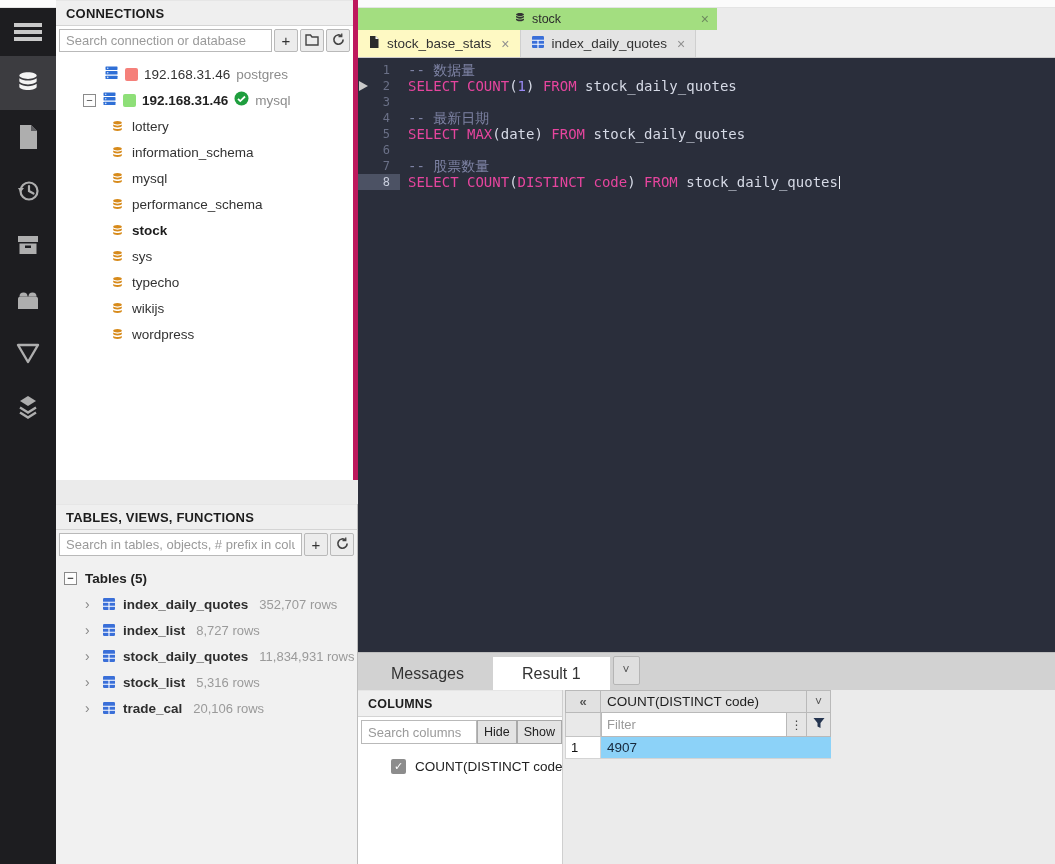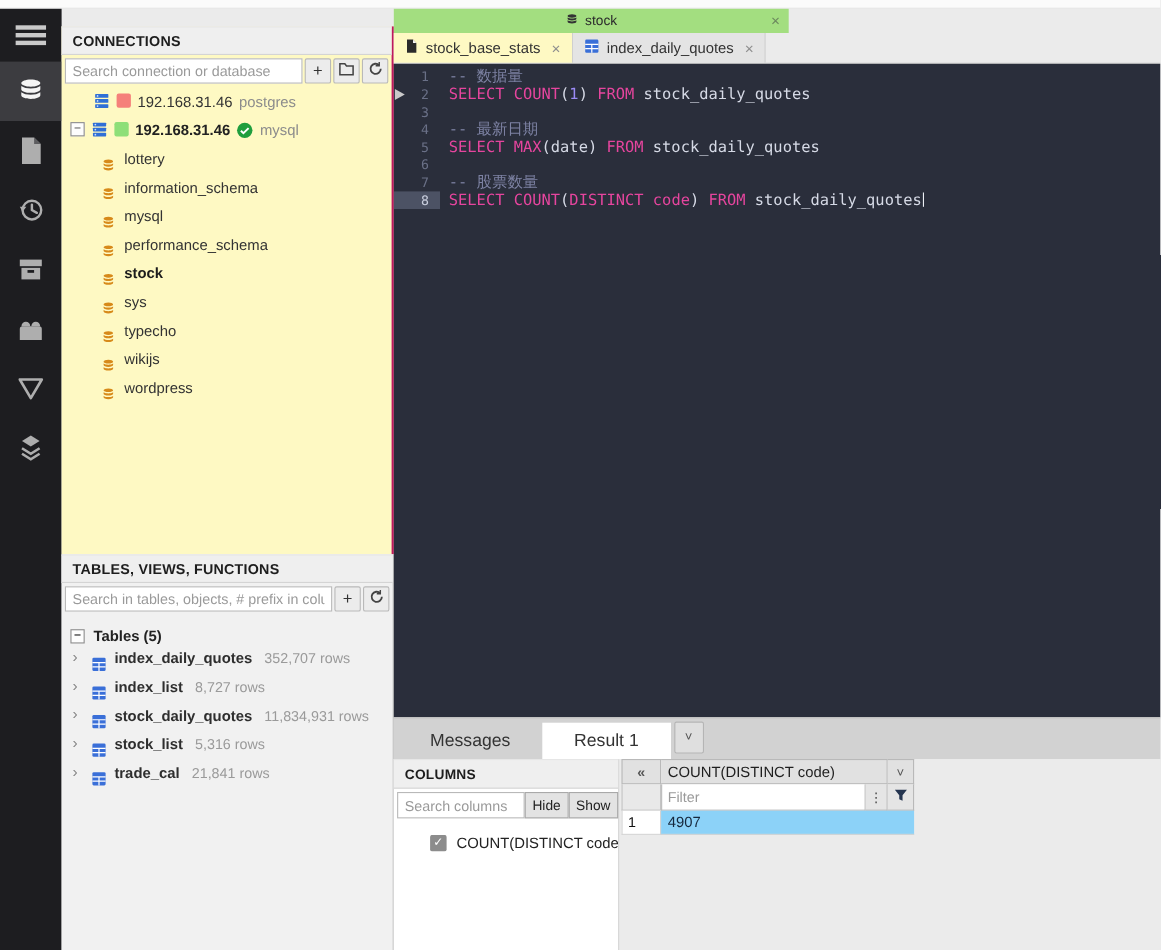--- a/index.html
+++ b/index.html
@@ -18,23 +18,23 @@
   .ab-item svg { display:block; }
 
   
   .panel-header { height:26px; display:flex; align-items:center; padding:0 10px; font-size:13px; font-weight:bold; color:#1d1d1d; background:#efefef; border-bottom:1px solid #d4d4d4; border-top:1px solid #e6e6e6; letter-spacing:.2px; }
   .searchrow { display:flex; align-items:center; gap:2px; padding:3px 3px;justify-content:flex-end; }
   .searchrow input { flex:1; min-width:0; height:23px; border:1px solid #b9b9b9; background:#fff; padding:0 6px; font-size:13px; color:#333; font-family:"Liberation Sans",sans-serif; }
   .searchrow input::placeholder { color:#9a9a9a; }
   .sbtn { width:24px; height:23px; flex:none; border:1px solid #b9b9b9; background:#ececec; display:flex; align-items:center; justify-content:center; font-size:15px; color:#333; border-radius:2px; cursor:pointer; }
 
   
-  .connections { position:absolute; left:56px; top:24px; width:302px; height:480px; background:#fef9c3; border-right:2px solid #be185d; }
+  .connections { position:absolute; left:56px; top:0; width:302px; height:480px; background:#ffffff; border-right:5px solid #be185d; }
   .tree { padding-top:6px; }
-  .tree-row { height:26px; display:flex; font-size:13.5px; color:#333; cursor:pointer; white-space:nowrap; }
+  .tree-row { height:26px; display:flex; align-items:center; font-size:13.5px; color:#333; cursor:pointer; white-space:nowrap;margin-left:19px; }
   .tree-row .lbl { color:#333; }
   .tree-row.selected .lbl { font-weight:bold; color:#1c1c1c; }
   .conn { padding-left:8px; gap:6px; }
   .conn .spacer { width:15px; flex:none; }
   .expander { width:13px; height:13px; flex:none; border:1px solid #8a8a8a; background:#fdfdfd; color:#444; font-size:11px; line-height:10px; text-align:center; cursor:pointer; }
   .sq { width:13px; height:13px; flex:none; border-radius:2px; }
   .sq-red { background:var(--postgres-red); }
   .sq-green { background:var(--mysql-green); }
   .conn .ip { color:#333; }
   .conn .ip.bold { font-weight:bold; color:#222; }
@@ -405,21 +405,21 @@
   </div>
           <div class="tree-row tbl">
     <span class="chev">›</span>
     <span class="ticon">
               <svg width="14" height="14" viewBox="0 0 14 14">
                 <rect x="1" y="1" width="12" height="12" rx="1.2" fill="#3a6fd8"></rect>
                 <path d="M1 5.3h12M1 9.2h12M7 5.3V13" stroke="#fff" stroke-width="1.1"></path>
               </svg>
             </span>
     <span class="lbl">trade_cal</span>
-    <span class="cnt">21,841 rows</span>
+    <span class="cnt">20,106 rows</span>
   </div>
         </div>
     </div>
   </aside>
 
   <main class="editorarea">
     <div class="groupbar-row">
       <div class="groupbar">
         <span><svg width="12" height="12" viewBox="0 0 24 24" fill="#333">
               <path d="M12 2C7.6 2 4 3.4 4 5.1s3.6 3.1 8 3.1 8-1.4 8-3.1S16.4 2 12 2z"></path>

